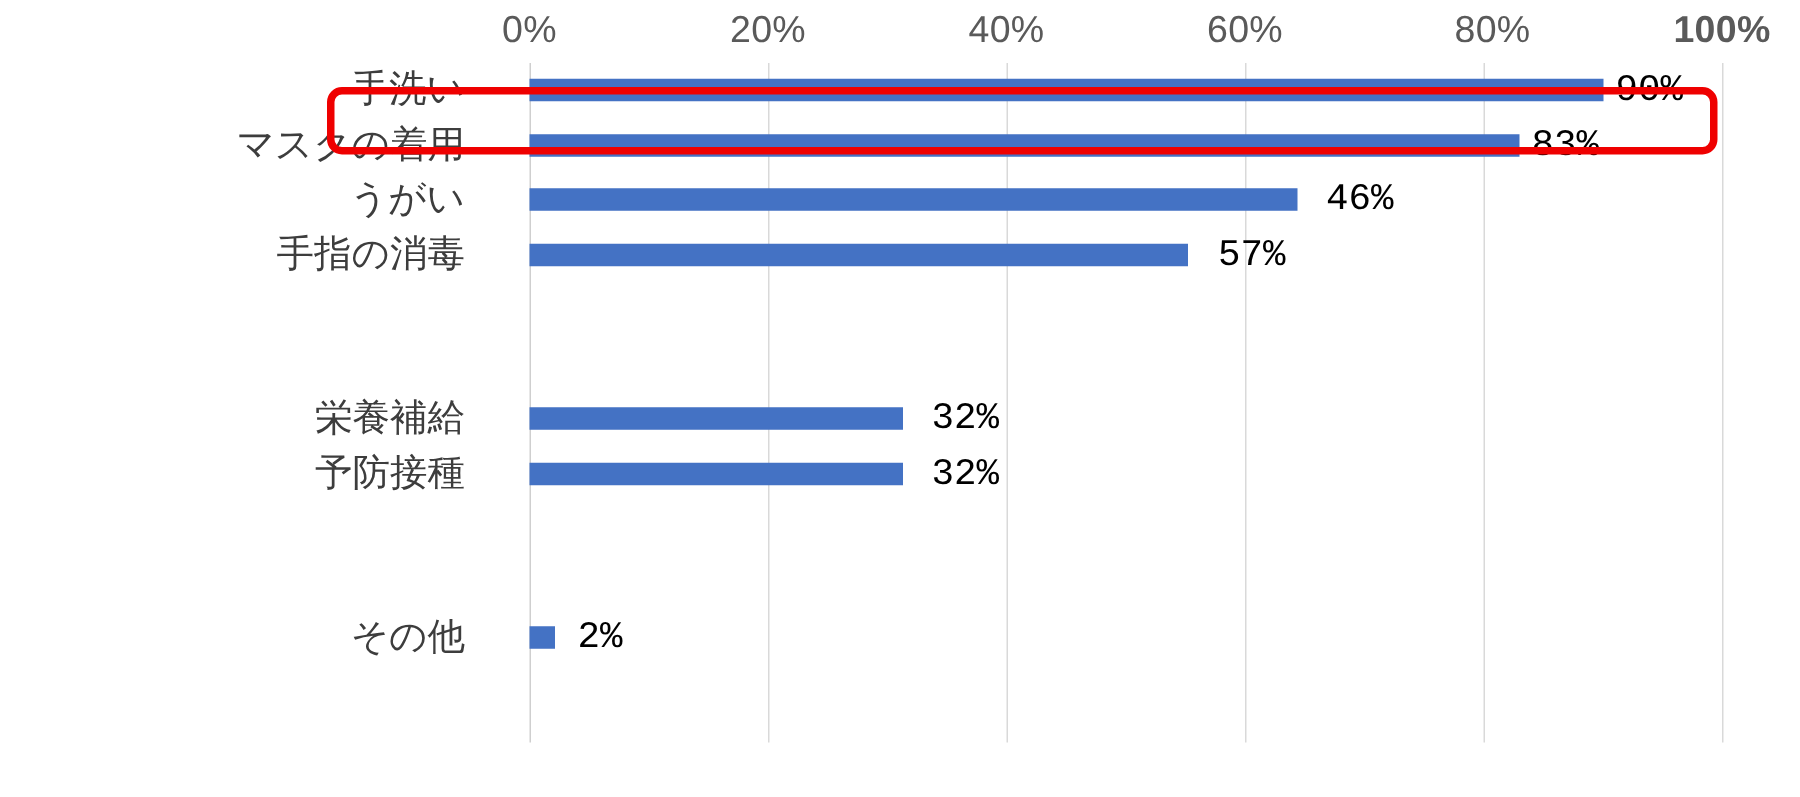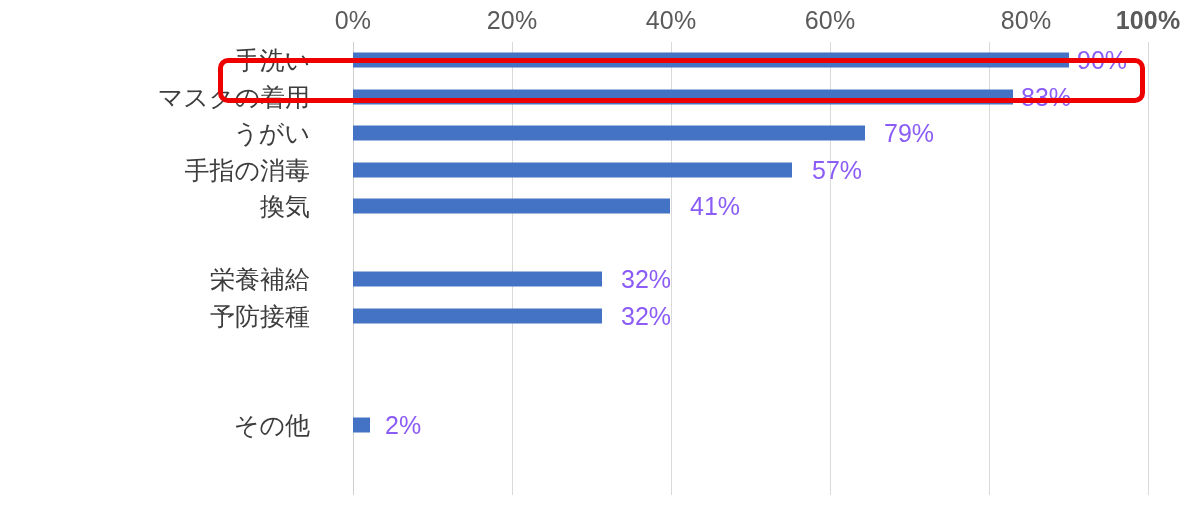--- a/index.html
+++ b/index.html
@@ -90,23 +90,24 @@
     top: 50%;
     transform: translateY(-50%);
     height: 15px;
     background: #4472c4;
   }
   .bar-value {
     position: absolute;
     top: 50%;
     transform: translateY(-50%);
     font-size: 25px;
-    color: #8b5cf6;
+    color: #000000;
     white-space: nowrap;
     line-height: 1;
+    font-family: Liberation Mono, monospace;
   }
 
   
   .highlight-box {
     position: absolute;
     left: 218px;
     top: 58px;
     width: 927px;
     height: 45px;
     border: 5px solid #ef0000;
@@ -128,55 +129,50 @@
     <div class="gridline" style="left:477px;"></div>
     <div class="gridline" style="left:636px;"></div>
     <div class="gridline" style="left:795px;"></div>
   </div>
 
   <div class="tick-labels">
     <div class="tick-label" style="left:353px;">0%</div>
     <div class="tick-label" style="left:512px;">20%</div>
     <div class="tick-label" style="left:671px;">40%</div>
     <div class="tick-label" style="left:830px;">60%</div>
-    <div class="tick-label" style="left:1026px;">80%</div>
+    <div class="tick-label" style="left:995px;">80%</div>
     <div class="tick-label" style="left:1148px;font-weight:bold;">100%</div>
   </div>
 
   <div class="rows">
 
     <div class="row" style="top:0px;">
       <span class="cat-label">手洗い</span>
       <div class="bar" style="width:715.5px;"></div>
       <span class="bar-value" style="left:1077px;">90%</span>
     </div>
 
     <div class="row" style="top:36.5px;">
       <span class="cat-label">マスクの着用</span>
       <div class="bar" style="width:660px;"></div>
       <span class="bar-value" style="left:1021px;">83%</span>
     </div>
 
     <div class="row" style="top:73px;">
       <span class="cat-label">うがい</span>
       <div class="bar" style="width:512px;"></div>
-      <span class="bar-value" style="left:884px;">79%</span>
+      <span class="bar-value" style="left:884px;">46%</span>
     </div>
 
     <div class="row" style="top:109.5px;">
       <span class="cat-label">手指の消毒</span>
       <div class="bar" style="width:439px;"></div>
       <span class="bar-value" style="left:812px;">57%</span>
     </div>
 
-    <div class="row" style="top:146px;">
-      <span class="cat-label">換気</span>
-      <div class="bar" style="width:317px;"></div>
-      <span class="bar-value" style="left:690px;">41%</span>
-    </div>
 
 
     <div class="row" style="top:219px;">
       <span class="cat-label">栄養補給</span>
       <div class="bar" style="width:249px;"></div>
       <span class="bar-value" style="left:621px;">32%</span>
     </div>
 
     <div class="row" style="top:255.5px;">
       <span class="cat-label">予防接種</span>

